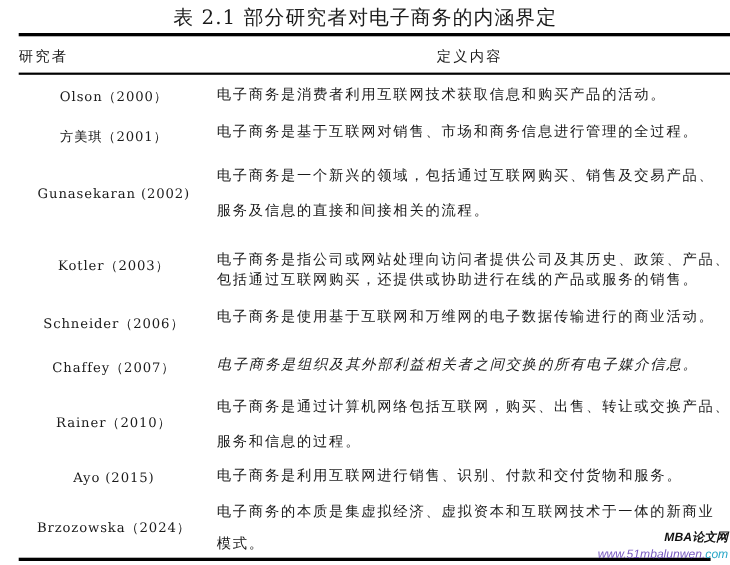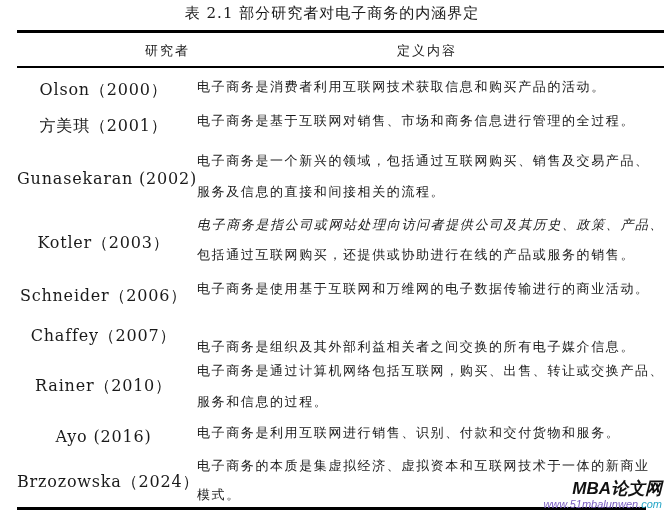--- a/index.html
+++ b/index.html
@@ -14,21 +14,21 @@
       overflow: hidden;
       font-family: "DejaVu Serif", "Liberation Serif", serif;
       color: #1a1a1a;
     }
     .caption {
       position: absolute;
       top: 4px;
       left: 0;
       width: 664px;
       text-align: center;
-      font-size: 15px;
+      font-size: 18px;
       letter-spacing: 1px;
     }
     .rule {
       position: absolute;
       left: 17px;
       right: 0;
       background: #000;
     }
     .rule.top { top: 30px; height: 3px; }
     .rule.mid { top: 66px; height: 2px; }
@@ -40,40 +40,40 @@
       right: 0;
       height: 33px;
       font-size: 13px;
       letter-spacing: 2px;
     }
     .header .c1 {
       position: absolute;
       left: 0;
       width: 173px;
       top: 9px;
-      text-align: right;
+      text-align: left;
     }
     .header .c2 {
       position: absolute;
       left: 173px;
       right: 0;
       top: 9px;
       text-align: center;
     }
     .row {
       position: absolute;
       left: 17px;
       right: 0;
     }
     .row .name {
       position: absolute;
       left: 0;
       width: 173px;
       text-align: center;
-      font-size: 16px;
+      font-size: 12px;
       letter-spacing: 0.8px;
       white-space: nowrap;
     }
     .row .def {
       position: absolute;
       left: 180px;
       right: 2px;
       font-size: 13px;
       letter-spacing: 1.6px;
       line-height: 33px;
@@ -82,21 +82,21 @@
     .watermark {
       position: absolute;
       right: 2px;
       top: 480px;
       text-align: right;
     }
     .watermark .brand {
       font-family: "Liberation Sans", sans-serif;
       font-weight: bold;
       font-style: italic;
-      font-size: 17px;
+      font-size: 11px;
       color: #111;
       line-height: 18px;
     }
     .watermark .url {
       font-family: "Liberation Sans", sans-serif;
       font-style: italic;
       font-size: 11px;
       color: #7a5cc0;
       line-height: 12px;
       text-align: center;
@@ -126,42 +126,42 @@
 </div>
 
 <div class="row" style="top:144px;height:66px;">
   <div class="name" style="top:25px;">Gunasekaran (2002)</div>
   <div class="def" style="top:31px;">服务及信息的直接和间接相关的流程。</div>
   <div class="def" style="top:0px;">电子商务是一个新兴的领域，包括通过互联网购买、销售及交易产品、</div>
 </div>
 
 <div class="row" style="top:207px;height:66px;">
   <div class="name" style="top:26px;">Kotler（2003）</div>
-  <div class="def" style="top:1px;font-style:italic;">电子商务是指公司或网站处理向访问者提供公司及其历史、政策、产品、</div>
+  <div class="def" style="top:13px;">电子商务是指公司或网站处理向访问者提供公司及其历史、政策、产品、</div>
   <div class="def" style="top:31px;">包括通过互联网购买，还提供或协助进行在线的产品或服务的销售。</div>
 </div>
 
 <div class="row" style="top:272px;height:36px;">
   <div class="name" style="top:14px;">Schneider（2006）</div>
   <div class="def" style="top:0px;">电子商务是使用基于互联网和万维网的电子数据传输进行的商业活动。</div>
 </div>
 
 <div class="row" style="top:315px;height:36px;">
   <div class="name" style="top:11px;">Chaffey（2007）</div>
-  <div class="def" style="top:15px;">电子商务是组织及其外部利益相关者之间交换的所有电子媒介信息。</div>
+  <div class="def" style="top:0px;font-style:italic;">电子商务是组织及其外部利益相关者之间交换的所有电子媒介信息。</div>
 </div>
 
 <div class="row" style="top:354px;height:66px;">
   <div class="name" style="top:22px;">Rainer（2010）</div>
   <div class="def" style="top:0px;">电子商务是通过计算机网络包括互联网，购买、出售、转让或交换产品、</div>
   <div class="def" style="top:31px;">服务和信息的过程。</div>
 </div>
 
 <div class="row" style="top:416px;height:36px;">
-  <div class="name" style="top:11px;">Ayo (2016)</div>
+  <div class="name" style="top:11px;">Ayo (2015)</div>
   <div class="def" style="top:0px;">电子商务是利用互联网进行销售、识别、付款和交付货物和服务。</div>
 </div>
 
 <div class="row" style="top:449px;height:60px;">
   <div class="name" style="top:23px;">Brzozowska（2024）</div>
   <div class="def" style="top:0px;">电子商务的本质是集虚拟经济、虚拟资本和互联网技术于一体的新商业</div>
   <div class="def" style="top:29px;">模式。</div>
 </div>
 
 <div class="rule bottom"></div>

